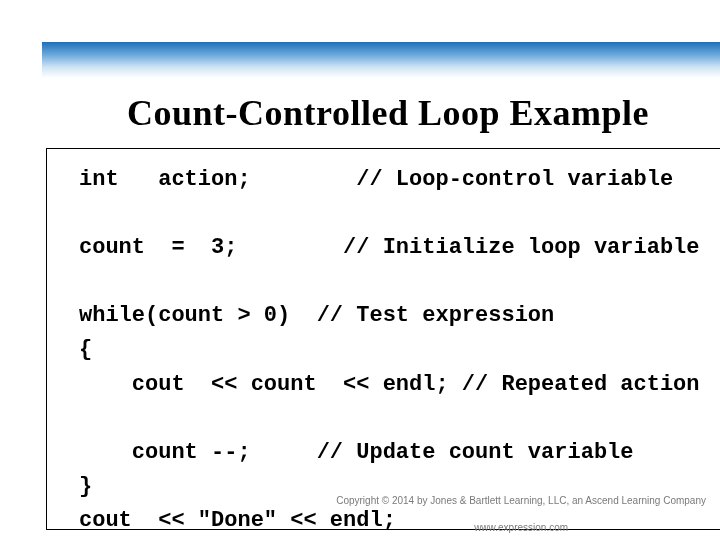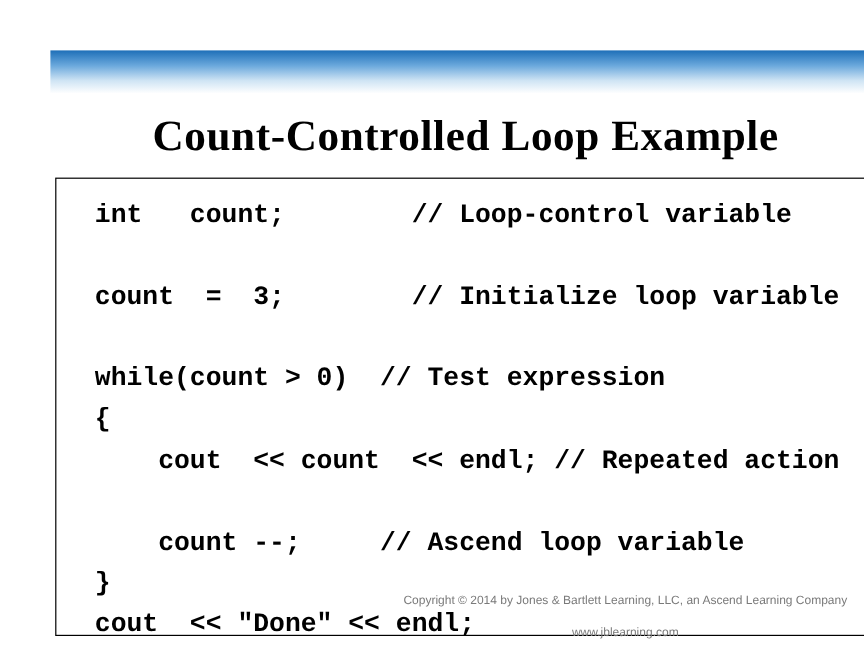--- a/index.html
+++ b/index.html
@@ -45,28 +45,28 @@
     line-height: 1.25;
   }
 </style>
 </head>
 <body>
 
 <div class="topbar"></div>
 
 <h1 class="title">Count-Controlled Loop Example</h1>
 
-<div class="codebox"><span>int   count;        // Loop-control variable</span>
+<div class="codebox"><span>int   action;        // Loop-control variable</span>
 <span></span>
 <span>count  =  3;        // Initialize loop variable</span>
 <span></span>
 <span>while(count &gt; 0)  // Test expression</span>
 <span>{</span>
 <span>    cout  &lt;&lt; count  &lt;&lt; endl; // Repeated action</span>
 <span></span>
-<span>    count --;     // Ascend loop variable</span>
+<span>    count --;     // Update count variable</span>
 <span>}</span>
 <span>cout  &lt;&lt; "Done" &lt;&lt; endl;</span></div>
 
 <div class="footer">
   <div>Copyright © 2014 by Jones &amp; Bartlett Learning, LLC, an Ascend Learning Company</div>
-  <div>www.jblearning.com</div>
+  <div>www.expression.com</div>
 </div>
 
 </body></html>

